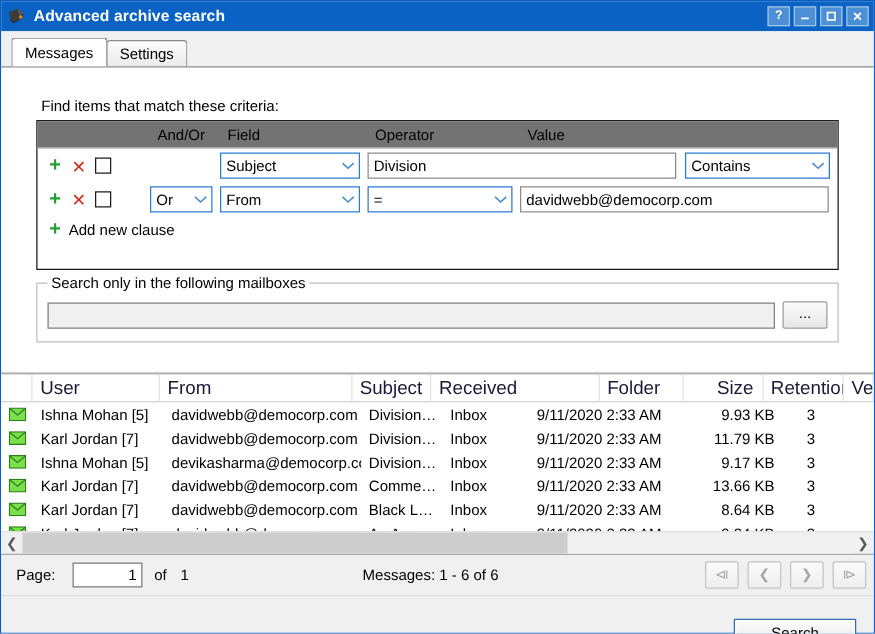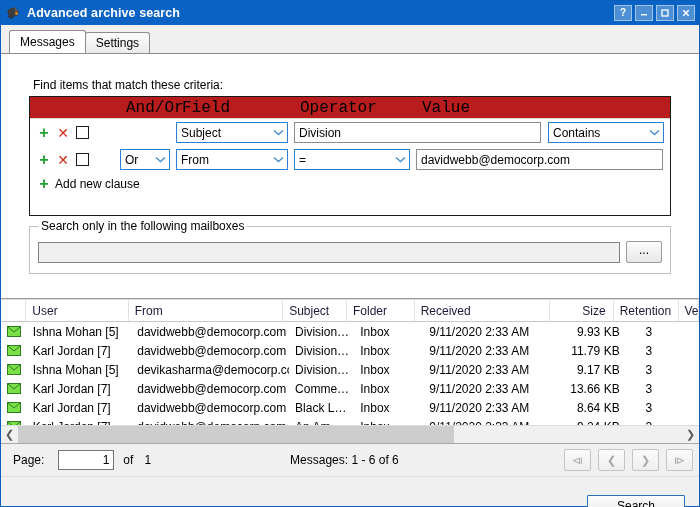--- a/index.html
+++ b/index.html
@@ -68,22 +68,22 @@
   .section-label{
     padding:8px 0 4px 16px;font-size:12px;
   }
 
   
   .criteria-box{
     margin:0 12px;border:1px solid #1a1a1a;background:#fff;
     height:120px;box-sizing:border-box;position:relative;
   }
   .crit-header{
-    height:21px;background:#b91c1c;border-bottom:1px solid #d8d8d8;
-    display:flex;align-items:center;font-size:16px;font-family:Liberation Mono, monospace;
+    height:21px;background:#737373;border-bottom:1px solid #d8d8d8;
+    display:flex;align-items:center;font-size:12px;
   }
   .ch{flex:0 0 auto;padding-left:6px;box-sizing:border-box;}
   .c-ops{width:90px;}
   .c-andor{width:56px;}
   .c-field{width:118px;}
   .c-oper{width:122px;}
   .c-value{flex:1 1 auto;}
 
   .crit-row{
     height:27px;display:flex;align-items:center;font-size:12px;
@@ -158,21 +158,21 @@
   }
 
   
   .grid-wrap{
     flex:1 1 auto;background:#fff;display:flex;flex-direction:column;
     border-top:1px solid #dcdcdc;overflow:hidden;
   }
   .grid-head{
     height:21px;flex:0 0 21px;display:flex;align-items:center;
     background:#fff;border-bottom:1px solid #c8c8c8;
-    font-size:12px;color:#1a1a3a;
+    font-size:15px;color:#1a1a3a;
   }
   .grid-head .hc{
     box-sizing:border-box;padding-left:6px;height:21px;
     display:flex;align-items:center;
     border-right:1px solid #e2e2e2;overflow:hidden;white-space:nowrap;
   }
   .hc.flag{width:26px;border-right:1px solid #e2e2e2;}
   .hc.user{width:106px;}
   .hc.from{width:160px;}
   .hc.subject{width:66px;}
@@ -411,22 +411,22 @@
       </div>
     </div>
   </div>
 
   <div class="grid-wrap">
     <div class="grid-head">
       <div class="hc flag"></div>
       <div class="hc user">User</div>
       <div class="hc from">From</div>
       <div class="hc subject">Subject</div>
+      <div class="hc received">Received</div>
       <div class="hc folder">Folder</div>
-      <div class="hc received">Received</div>
       <div class="hc size">Size</div>
       <div class="hc retention">Retention</div>
       <div class="hc ver">Ve</div>
     </div>
 
     <div class="grid-body">
 
       <div class="grow">
         <div class="gc flag">
           <svg class="envelope" width="14" height="11" viewBox="0 0 14 11">

